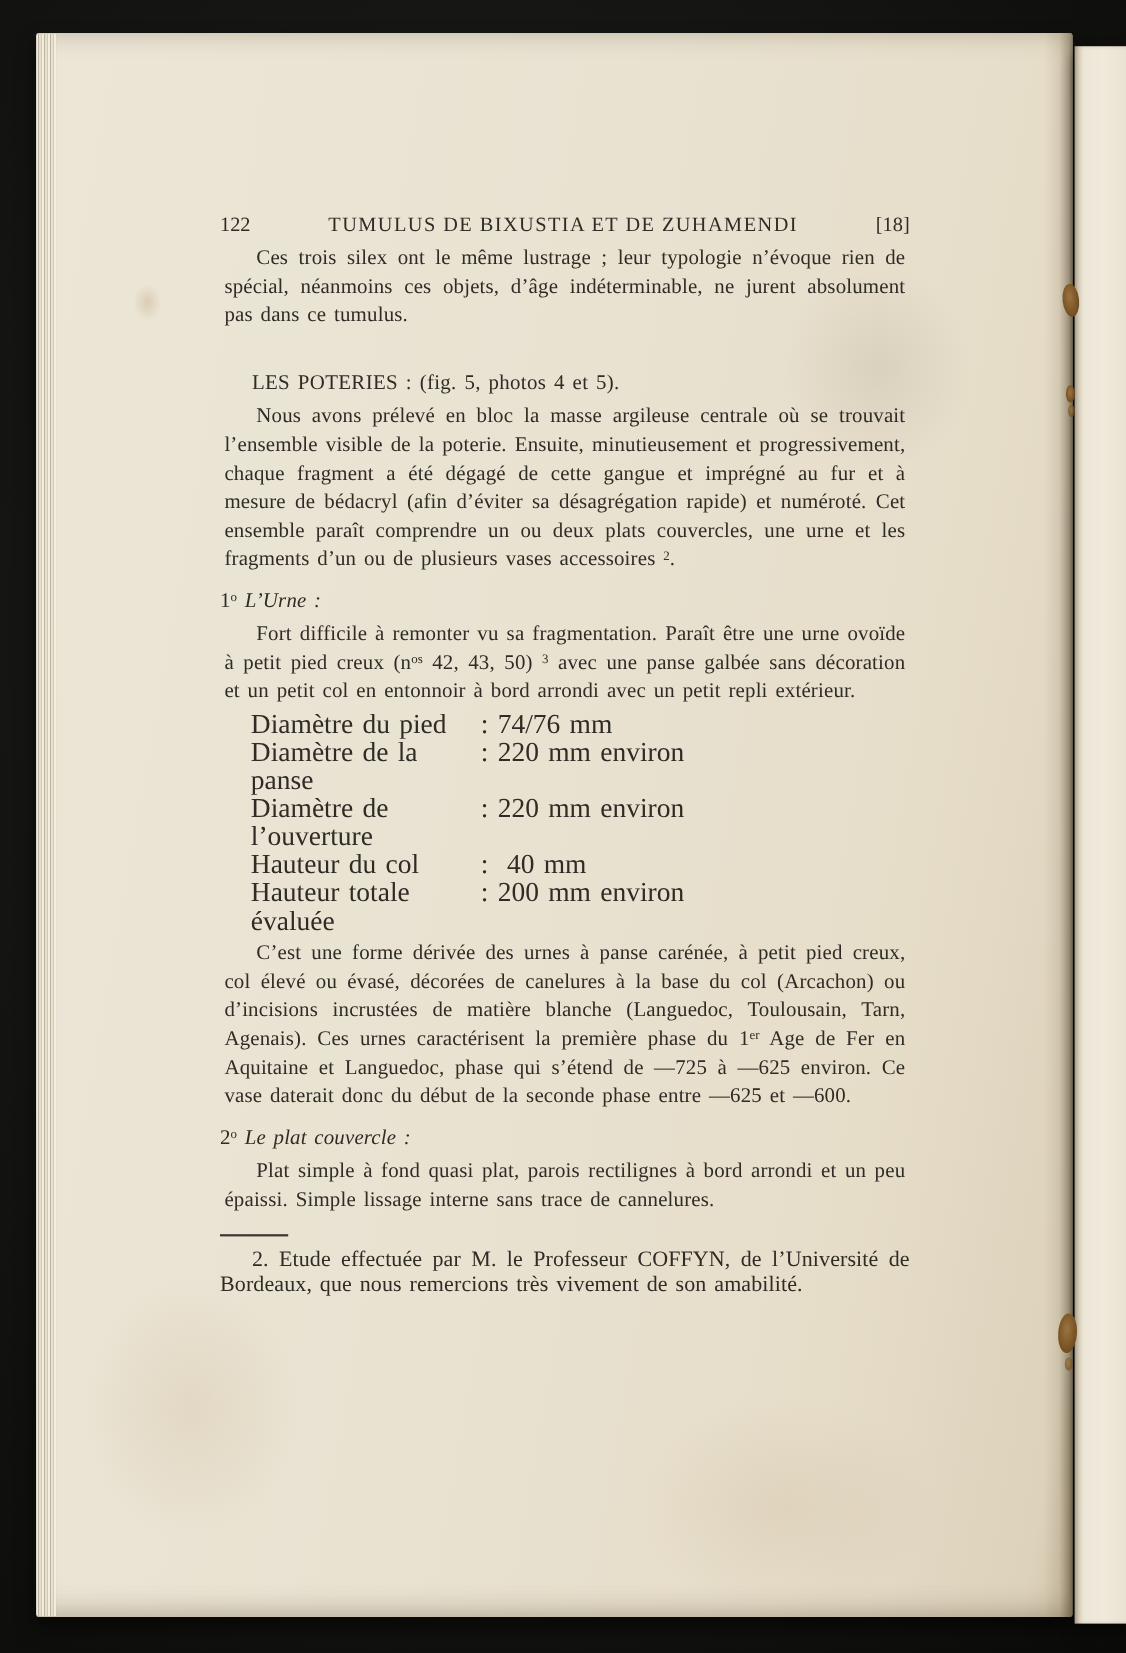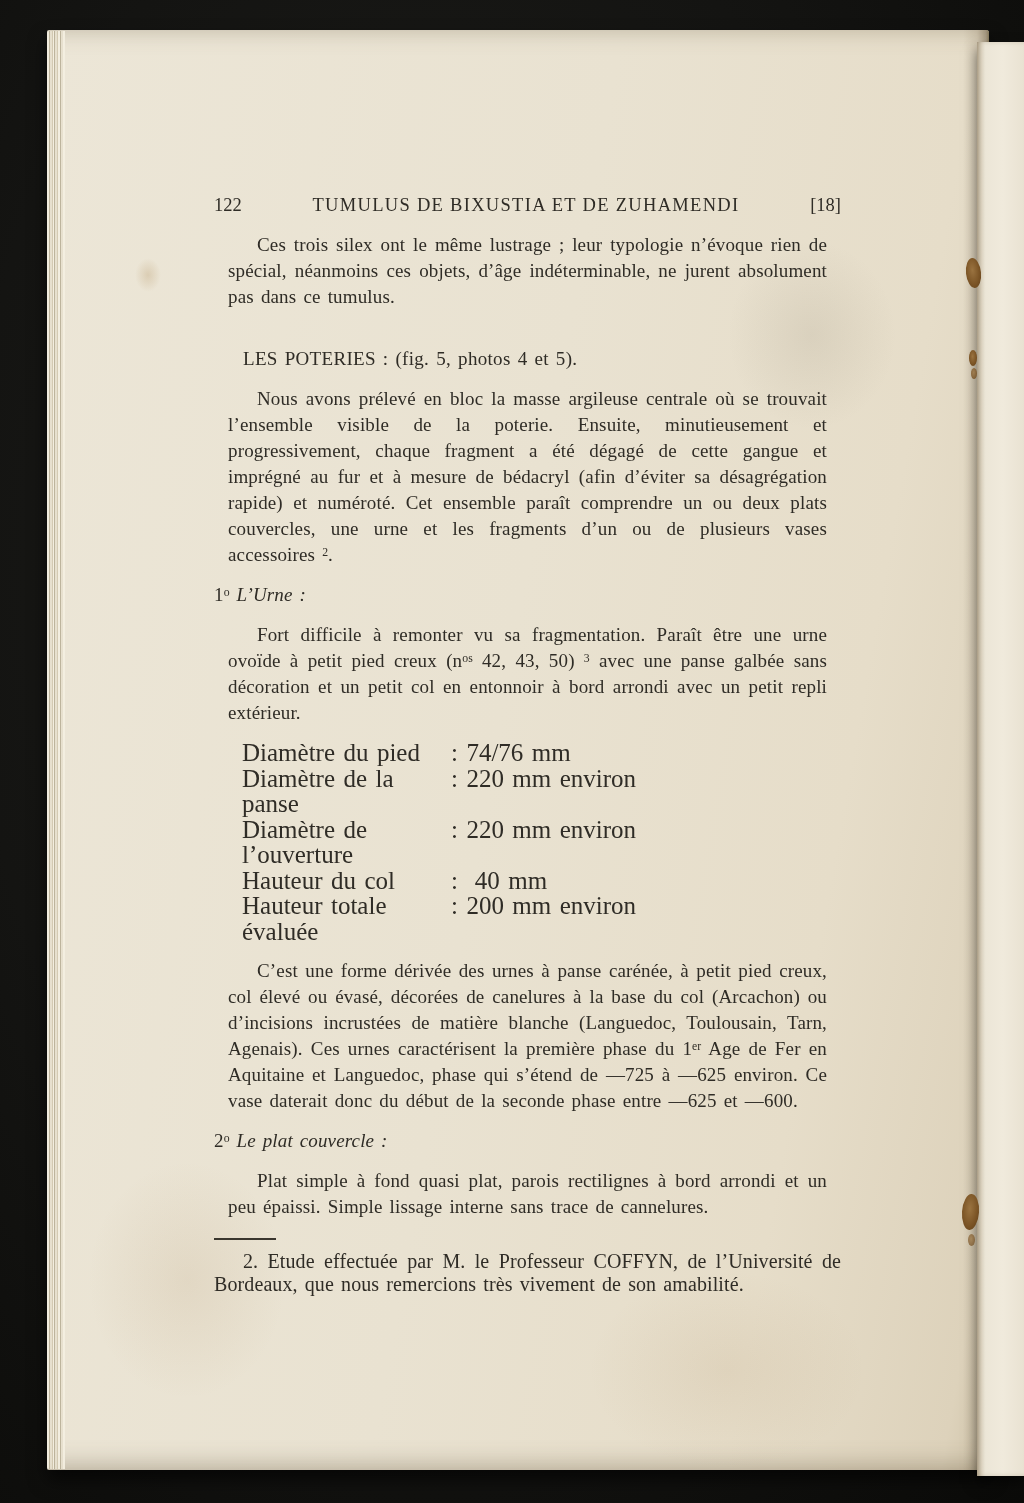--- a/index.html
+++ b/index.html
@@ -7,21 +7,21 @@
     width:1024px;height:1503px;position:relative;overflow:hidden;
     background:#121210;
     font-family:"Liberation Serif","DejaVu Serif",serif;
   }
   .scan{
     position:absolute;inset:0;
     background:radial-gradient(ellipse at 42% 38%, #1c1c19 0%, #141412 55%, #0b0b09 100%);
   }
   
   .page{
-    position:absolute;left:47px;top:30px;width:942px;height:1440px;
+    position:absolute;left:33px;top:30px;width:942px;height:1440px;
     background:linear-gradient(100deg,#ece6d7 0%,#e9e2d1 48%,#e6ddc9 78%,#ddd2bb 96%,#cfc3a9 100%);
     border-radius:2px 3px 3px 2px;
     box-shadow:0 10px 18px rgba(0,0,0,.6),
                inset 0 14px 22px -14px rgba(105,92,66,.35),
                inset 0 -18px 26px -16px rgba(90,75,50,.42);
   }
   .edge-stack{
     position:absolute;left:0;top:1px;bottom:1px;width:18px;opacity:.92;
     border-radius:2px 0 0 2px;
     background:repeating-linear-gradient(90deg,
@@ -56,21 +56,21 @@
   
   .text-col{
     position:absolute;left:167px;top:0;width:627px;color:#2f2c26;
   }
   .hdr{
     display:flex;justify-content:space-between;align-items:baseline;
     margin-top:162px;font-size:18.5px;line-height:26px;
   }
   .hdr .title{letter-spacing:1.3px;}
   p.body{
-    margin:14px;font-size:19px;line-height:26px;text-align:justify;
+    margin:4px;font-size:19px;line-height:26px;text-align:justify;
     word-spacing:2.2px;letter-spacing:.15px;
   }
   .indent{text-indent:29px;}
   h2.caps{
     margin:36px 0 0;font-size:19px;font-weight:normal;line-height:26px;
     text-indent:29px;letter-spacing:.3px;word-spacing:2px;
   }
   h3.sub{
     margin:12px 0 0;font-size:19px;font-weight:normal;line-height:26px;
     word-spacing:2px;letter-spacing:.15px;

